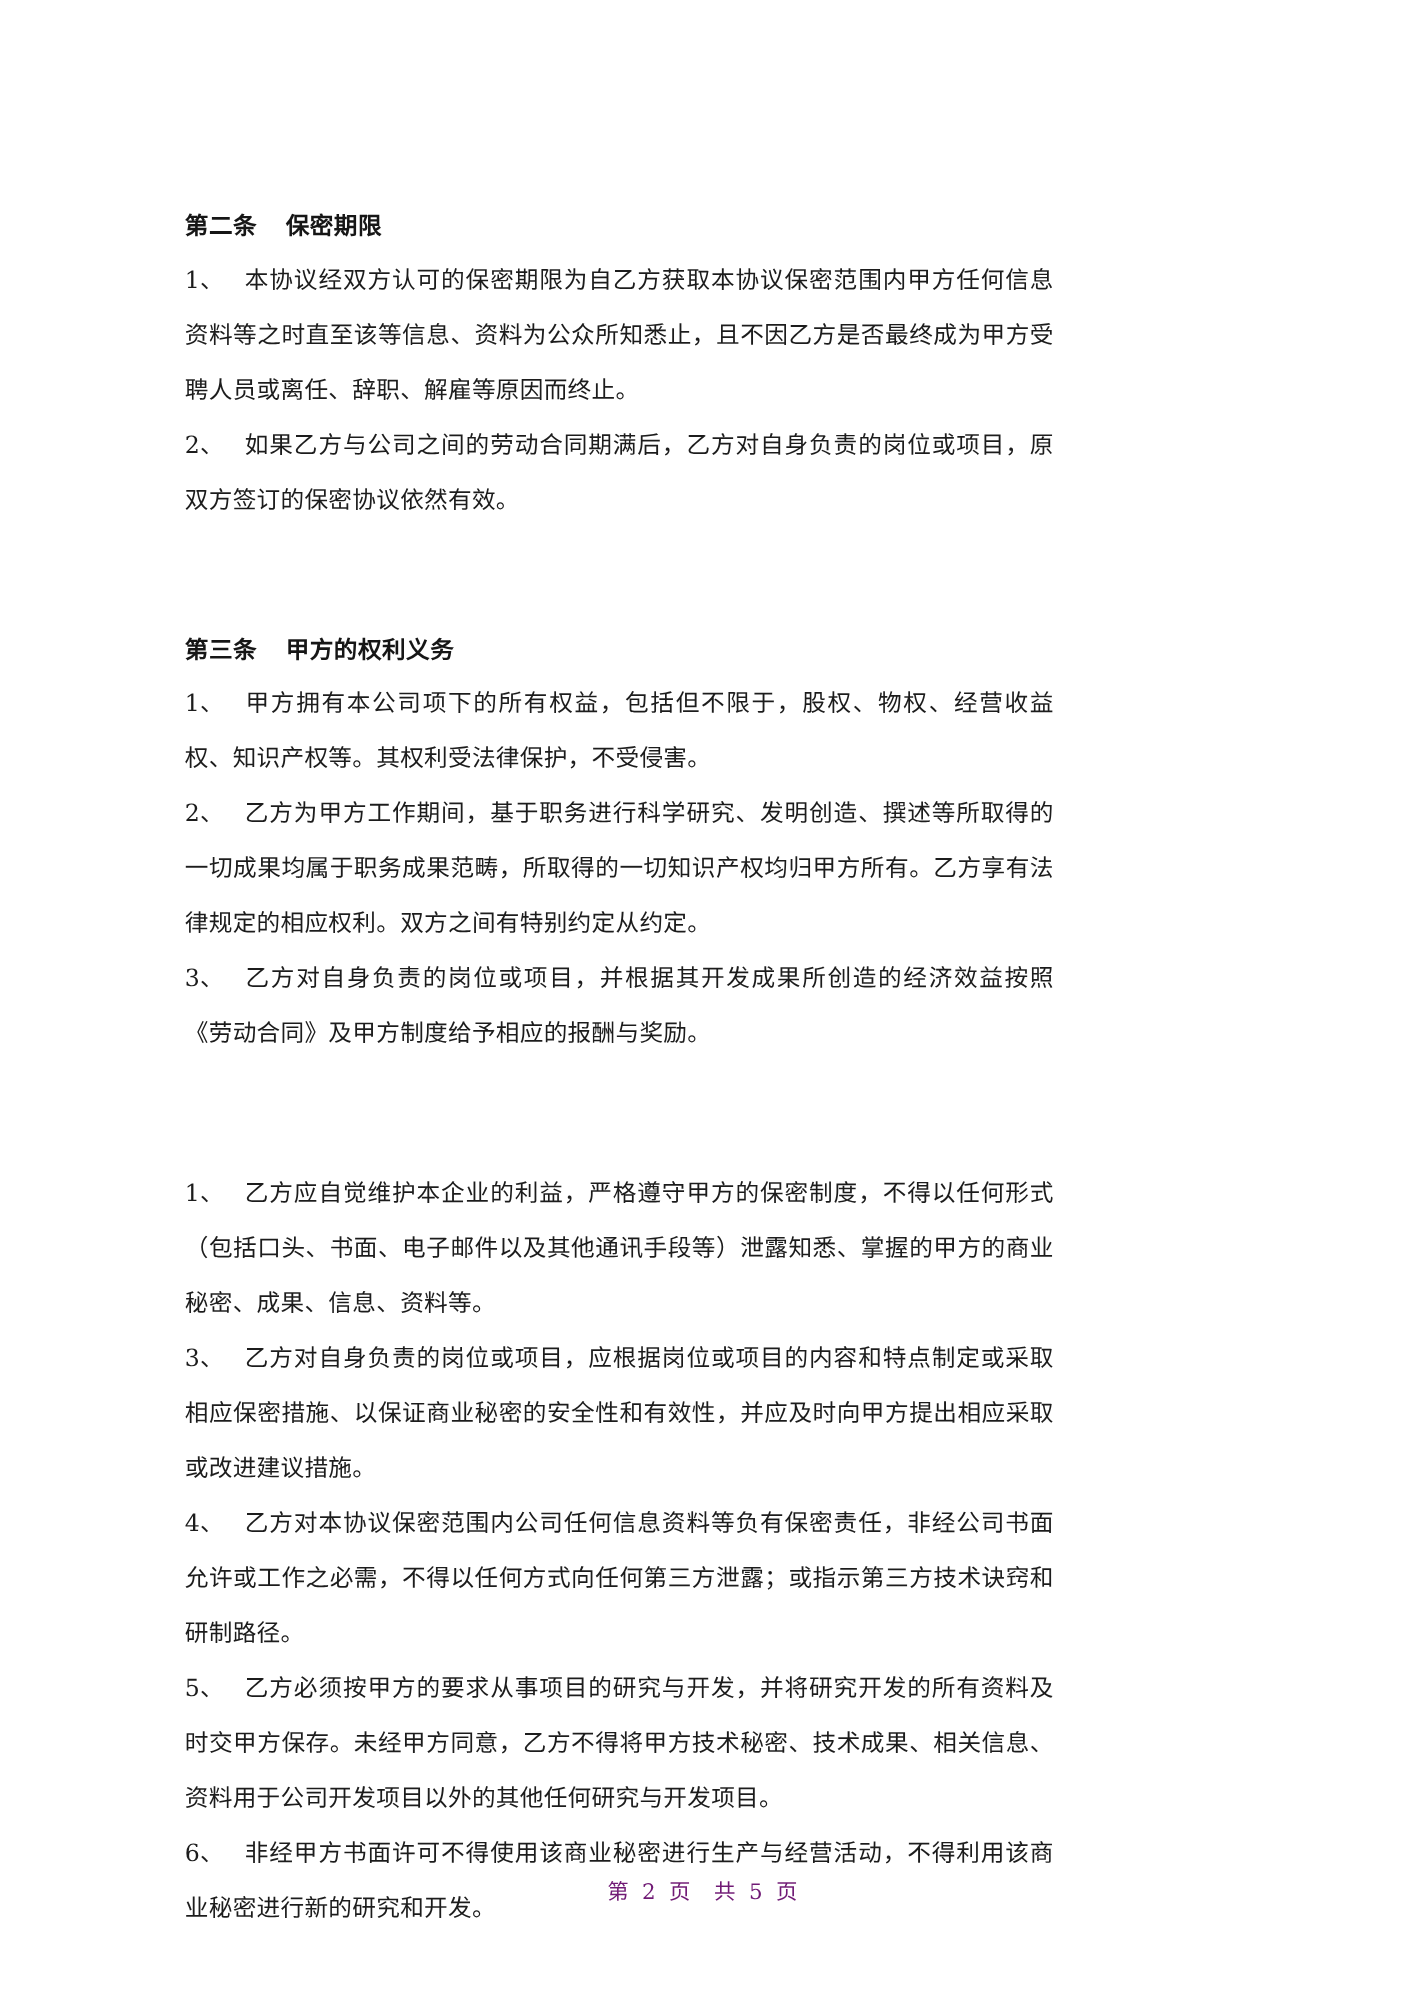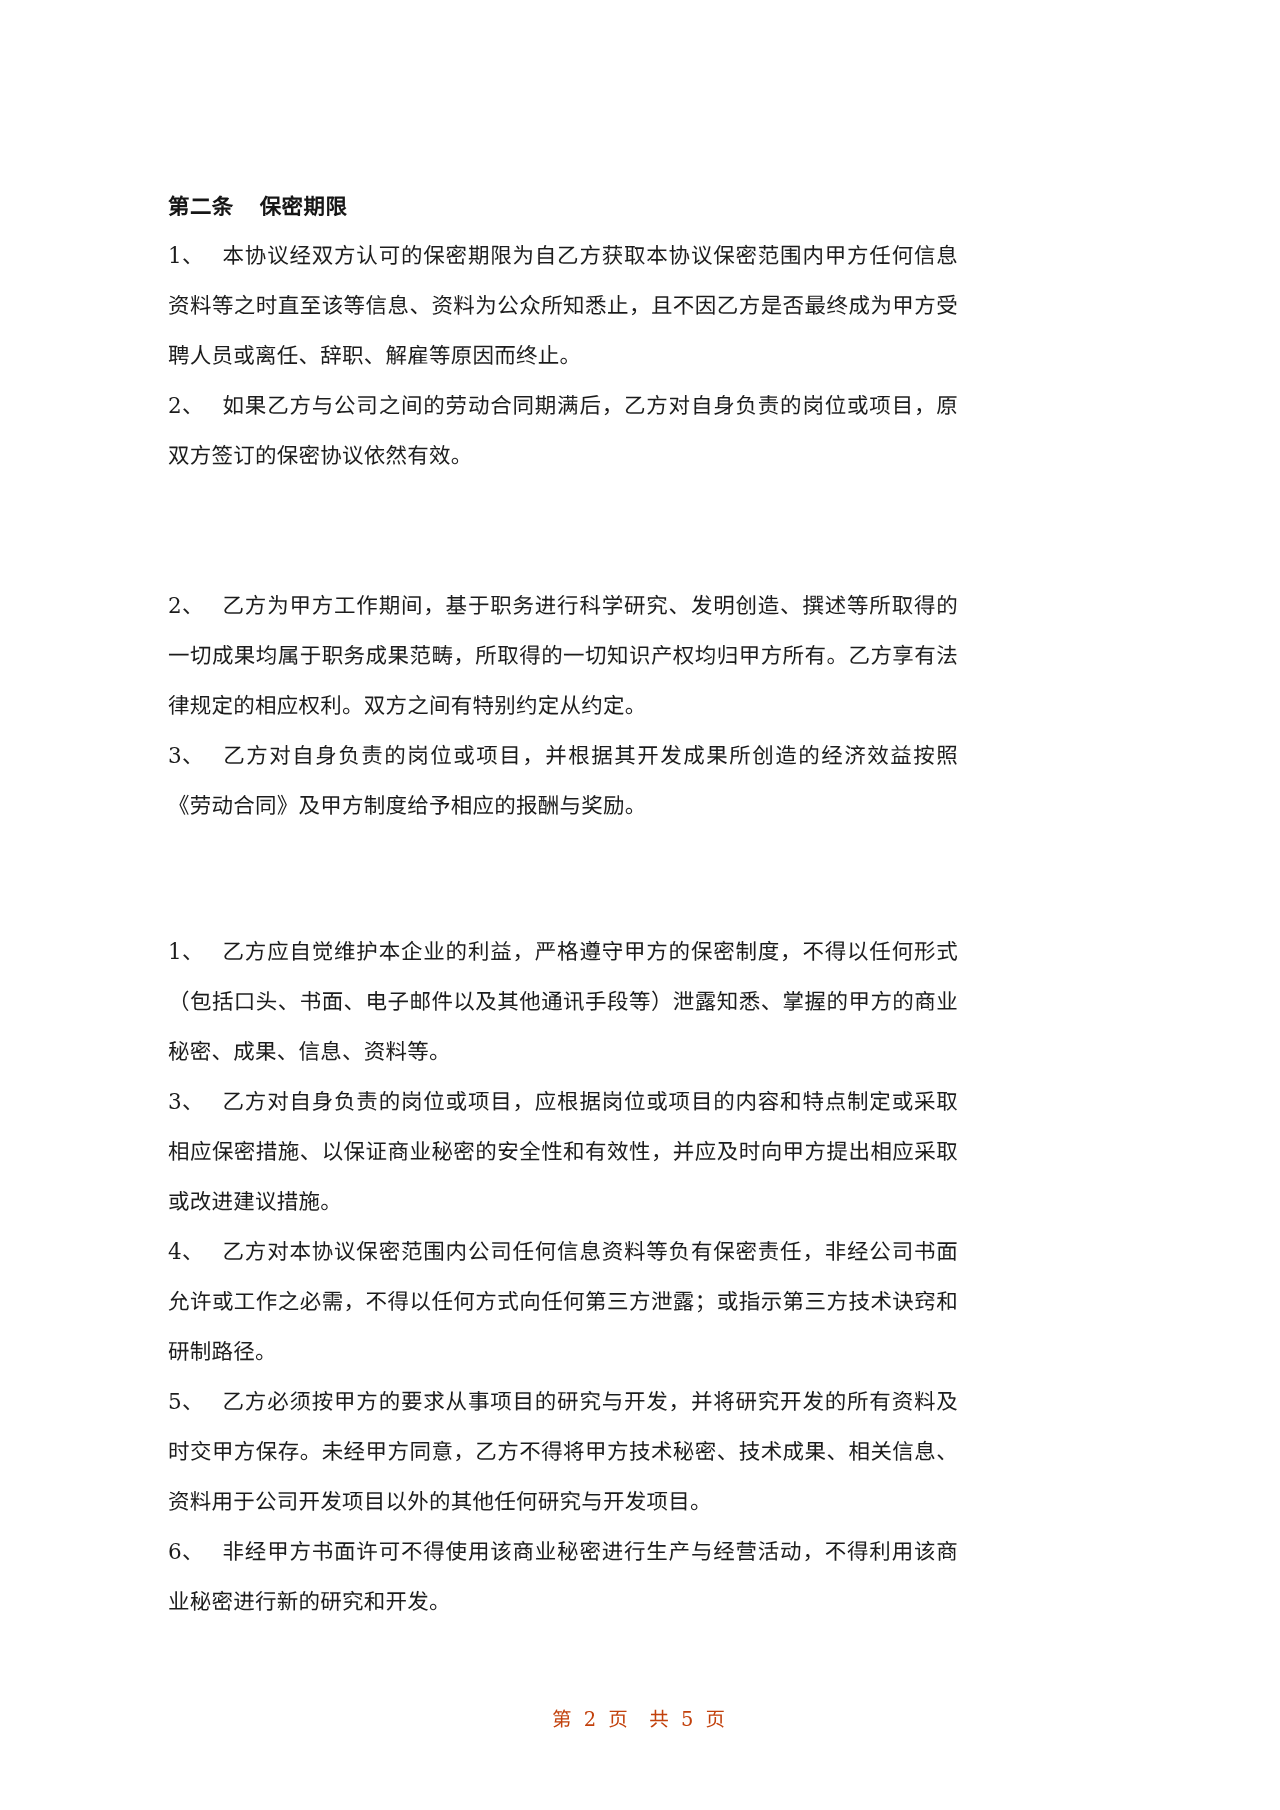--- a/index.html
+++ b/index.html
@@ -67,39 +67,41 @@
   .spacer-lg { height: 100px; }
   .spacer-md { height: 96px; }
   .footer {
     position: absolute;
     left: 0;
     right: 0;
     bottom: 78px;
     text-align: center;
     font-size: 19.5px;
     letter-spacing: 3px;
-    color: #c2410c;
+    color: #701a75;
     white-space: pre;
   }
 </style>
 </head>
 <body>
 
 <div class="page">
   <div class="doc-body">
 
     <div class="section">
       <div class="section-heading"><span class="heading-num">第二条</span><span class="heading-gap"></span><span class="heading-title">保密期限</span></div>
       <p class="clause"><span class="marker">1、</span><span class="clause-text">本协议经双方认可的保密期限为自乙方获取本协议保密范围内甲方任何信息资料等之时直至该等信息、资料为公众所知悉止，且不因乙方是否最终成为甲方受聘人员或离任、辞职、解雇等原因而终止。</span></p>
       <p class="clause"><span class="marker">2、</span><span class="clause-text">如果乙方与公司之间的劳动合同期满后，乙方对自身负责的岗位或项目，原双方签订的保密协议依然有效。</span></p>
     </div>
 
     <div class="spacer-lg"></div>
 
     <div class="section">
+      <div class="section-heading"><span class="heading-num">第三条</span><span class="heading-gap"></span><span class="heading-title">甲方的权利义务</span></div>
+      <p class="clause"><span class="marker">1、</span><span class="clause-text">甲方拥有本公司项下的所有权益，包括但不限于，股权、物权、经营收益权、知识产权等。其权利受法律保护，不受侵害。</span></p>
       <p class="clause"><span class="marker">2、</span><span class="clause-text">乙方为甲方工作期间，基于职务进行科学研究、发明创造、撰述等所取得的一切成果均属于职务成果范畴，所取得的一切知识产权均归甲方所有。乙方享有法律规定的相应权利。双方之间有特别约定从约定。</span></p>
       <p class="clause"><span class="marker">3、</span><span class="clause-text">乙方对自身负责的岗位或项目，并根据其开发成果所创造的经济效益按照《劳动合同》及甲方制度给予相应的报酬与奖励。</span></p>
     </div>
 
     <div class="spacer-md"></div>
 
     <div class="section">
       <p class="clause"><span class="marker">1、</span><span class="clause-text">乙方应自觉维护本企业的利益，严格遵守甲方的保密制度，不得以任何形式（包括口头、书面、电子邮件以及其他通讯手段等）泄露知悉、掌握的甲方的商业秘密、成果、信息、资料等。</span></p>
       <p class="clause"><span class="marker">3、</span><span class="clause-text">乙方对自身负责的岗位或项目，应根据岗位或项目的内容和特点制定或采取相应保密措施、以保证商业秘密的安全性和有效性，并应及时向甲方提出相应采取或改进建议措施。</span></p>
       <p class="clause"><span class="marker">4、</span><span class="clause-text">乙方对本协议保密范围内公司任何信息资料等负有保密责任，非经公司书面允许或工作之必需，不得以任何方式向任何第三方泄露；或指示第三方技术诀窍和研制路径。</span></p>

